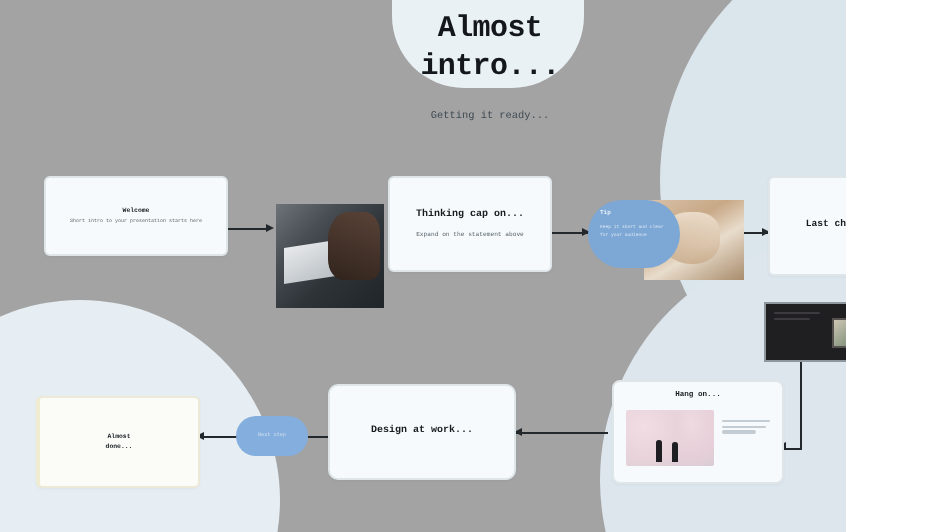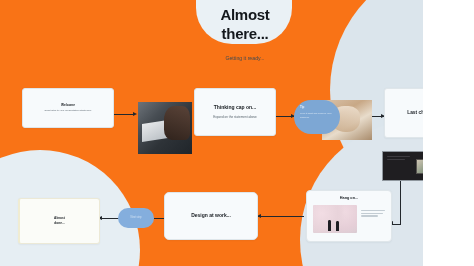--- a/index.html
+++ b/index.html
@@ -4,22 +4,23 @@
 <style>
   * { box-sizing: border-box; margin: 0; padding: 0; }
   html, body {
     width: 474px; height: 266px;
     overflow: hidden;
     font-family: "Liberation Sans", sans-serif;
   }
   #canvas {
     position: relative;
     width: 423px; height: 266px;
-    background: #f97316;
+    background: #a3a3a3;
     overflow: hidden;
+    font-family: Liberation Mono, monospace;
   }
 
   
   .bg-circle-right {
     position: absolute;
     left: 330px; top: -40px;
     width: 260px; height: 260px;
     border-radius: 50%;
     background: #dbe5ec;
   }
@@ -288,21 +289,21 @@
 
 <div id="canvas">
 
   <div class="bg-circle-right"></div>
   <div class="bg-circle-lower"></div>
   <div class="bg-soft-left"></div>
   <div class="bg-title-panel"></div>
 
   <div class="title-block">
     <div class="title-main">Almost</div>
-    <div class="title-main">there...</div>
+    <div class="title-main">intro...</div>
     <div class="title-sub">Getting it ready...</div>
   </div>
 
   <div class="arrow-line arrow-h" style="left:114px; top:114px; width:20px;"></div>
   <div class="arrow-head head-right" style="left:133px; top:111.6px;"></div>
 
   <div class="arrow-line arrow-h" style="left:276px; top:116px; width:18px;"></div>
   <div class="arrow-head head-right" style="left:291px; top:113.6px;"></div>
 
   <div class="arrow-line arrow-h" style="left:370px; top:116px; width:14px;"></div>

